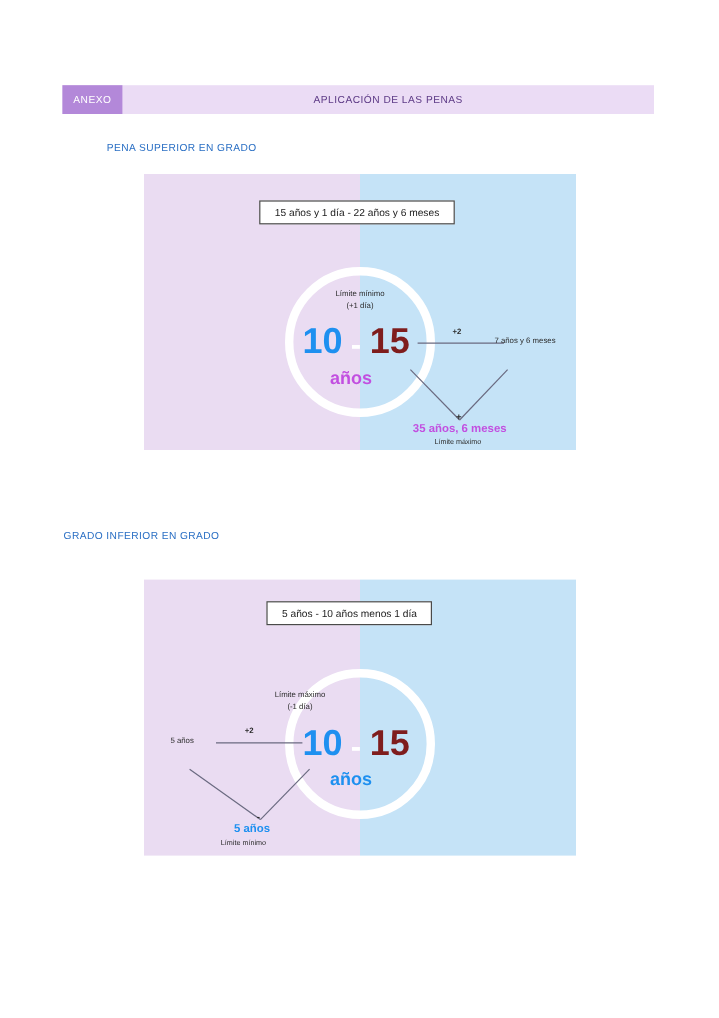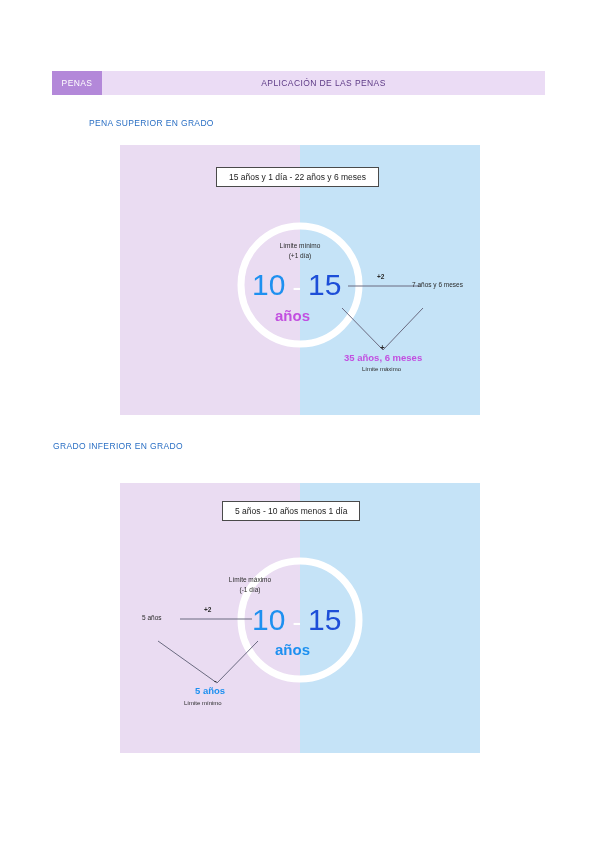--- a/index.html
+++ b/index.html
@@ -62,21 +62,21 @@
     letter-spacing: .35px;
   }
   #heading-superior { top: 118px; margin-left: 36px; }
   #heading-inferior { top: 441px; }
 
   
   .panel {
     position: absolute;
     left: 120px;
     width: 360px;
-    height: 270px;
+    height: 230px;
   }
   #panel-superior { top: 145px; }
   #panel-inferior { top: 483px; }
 
   .panel-half-left {
     position: absolute;
     left: 0; top: 0;
     width: 180px; height: 100%;
     background: #eadcf2;
   }
@@ -118,25 +118,25 @@
     top: 18px;
   }
 
   
   .big-number-row {
     position: absolute;
     display: flex;
     align-items: flex-end;
     gap: 7px;
     font-size: 30px;
-    font-weight: normal;
+    font-weight: bold;
     line-height: 1;
   }
   .num-blue  { color: #1e90f0; }
-  .num-pink  { color: #1d4ed8; }
+  .num-pink  { color: #7f1d1d; }
   .num-dash  { color: #ffffff; font-size: 26px; }
 
   .anios-label {
     position: absolute;
     font-size: 15px;
     font-weight: bold;
   }
   .anios-pink { color: #c24fe0; }
   .anios-blue { color: #1e90f0; }
 
@@ -179,21 +179,21 @@
     position: absolute;
     font-size: 8px;
     color: #2b2b2b;
     font-weight: bold;
   }
 </style>
 </head>
 <body>
 
 <div id="header-band">
-  <div id="anexo-tag">PENAS</div>
+  <div id="anexo-tag">ANEXO</div>
   <div id="header-title">APLICACIÓN DE LAS PENAS</div>
 </div>
 
 <div class="section-heading" id="heading-superior">PENA SUPERIOR EN GRADO</div>
 
 <div class="panel" id="panel-superior">
   <div class="panel-half-left"></div>
   <div class="panel-half-right"></div>
 
   <svg class="panel-svg" viewBox="0 0 360 270">

